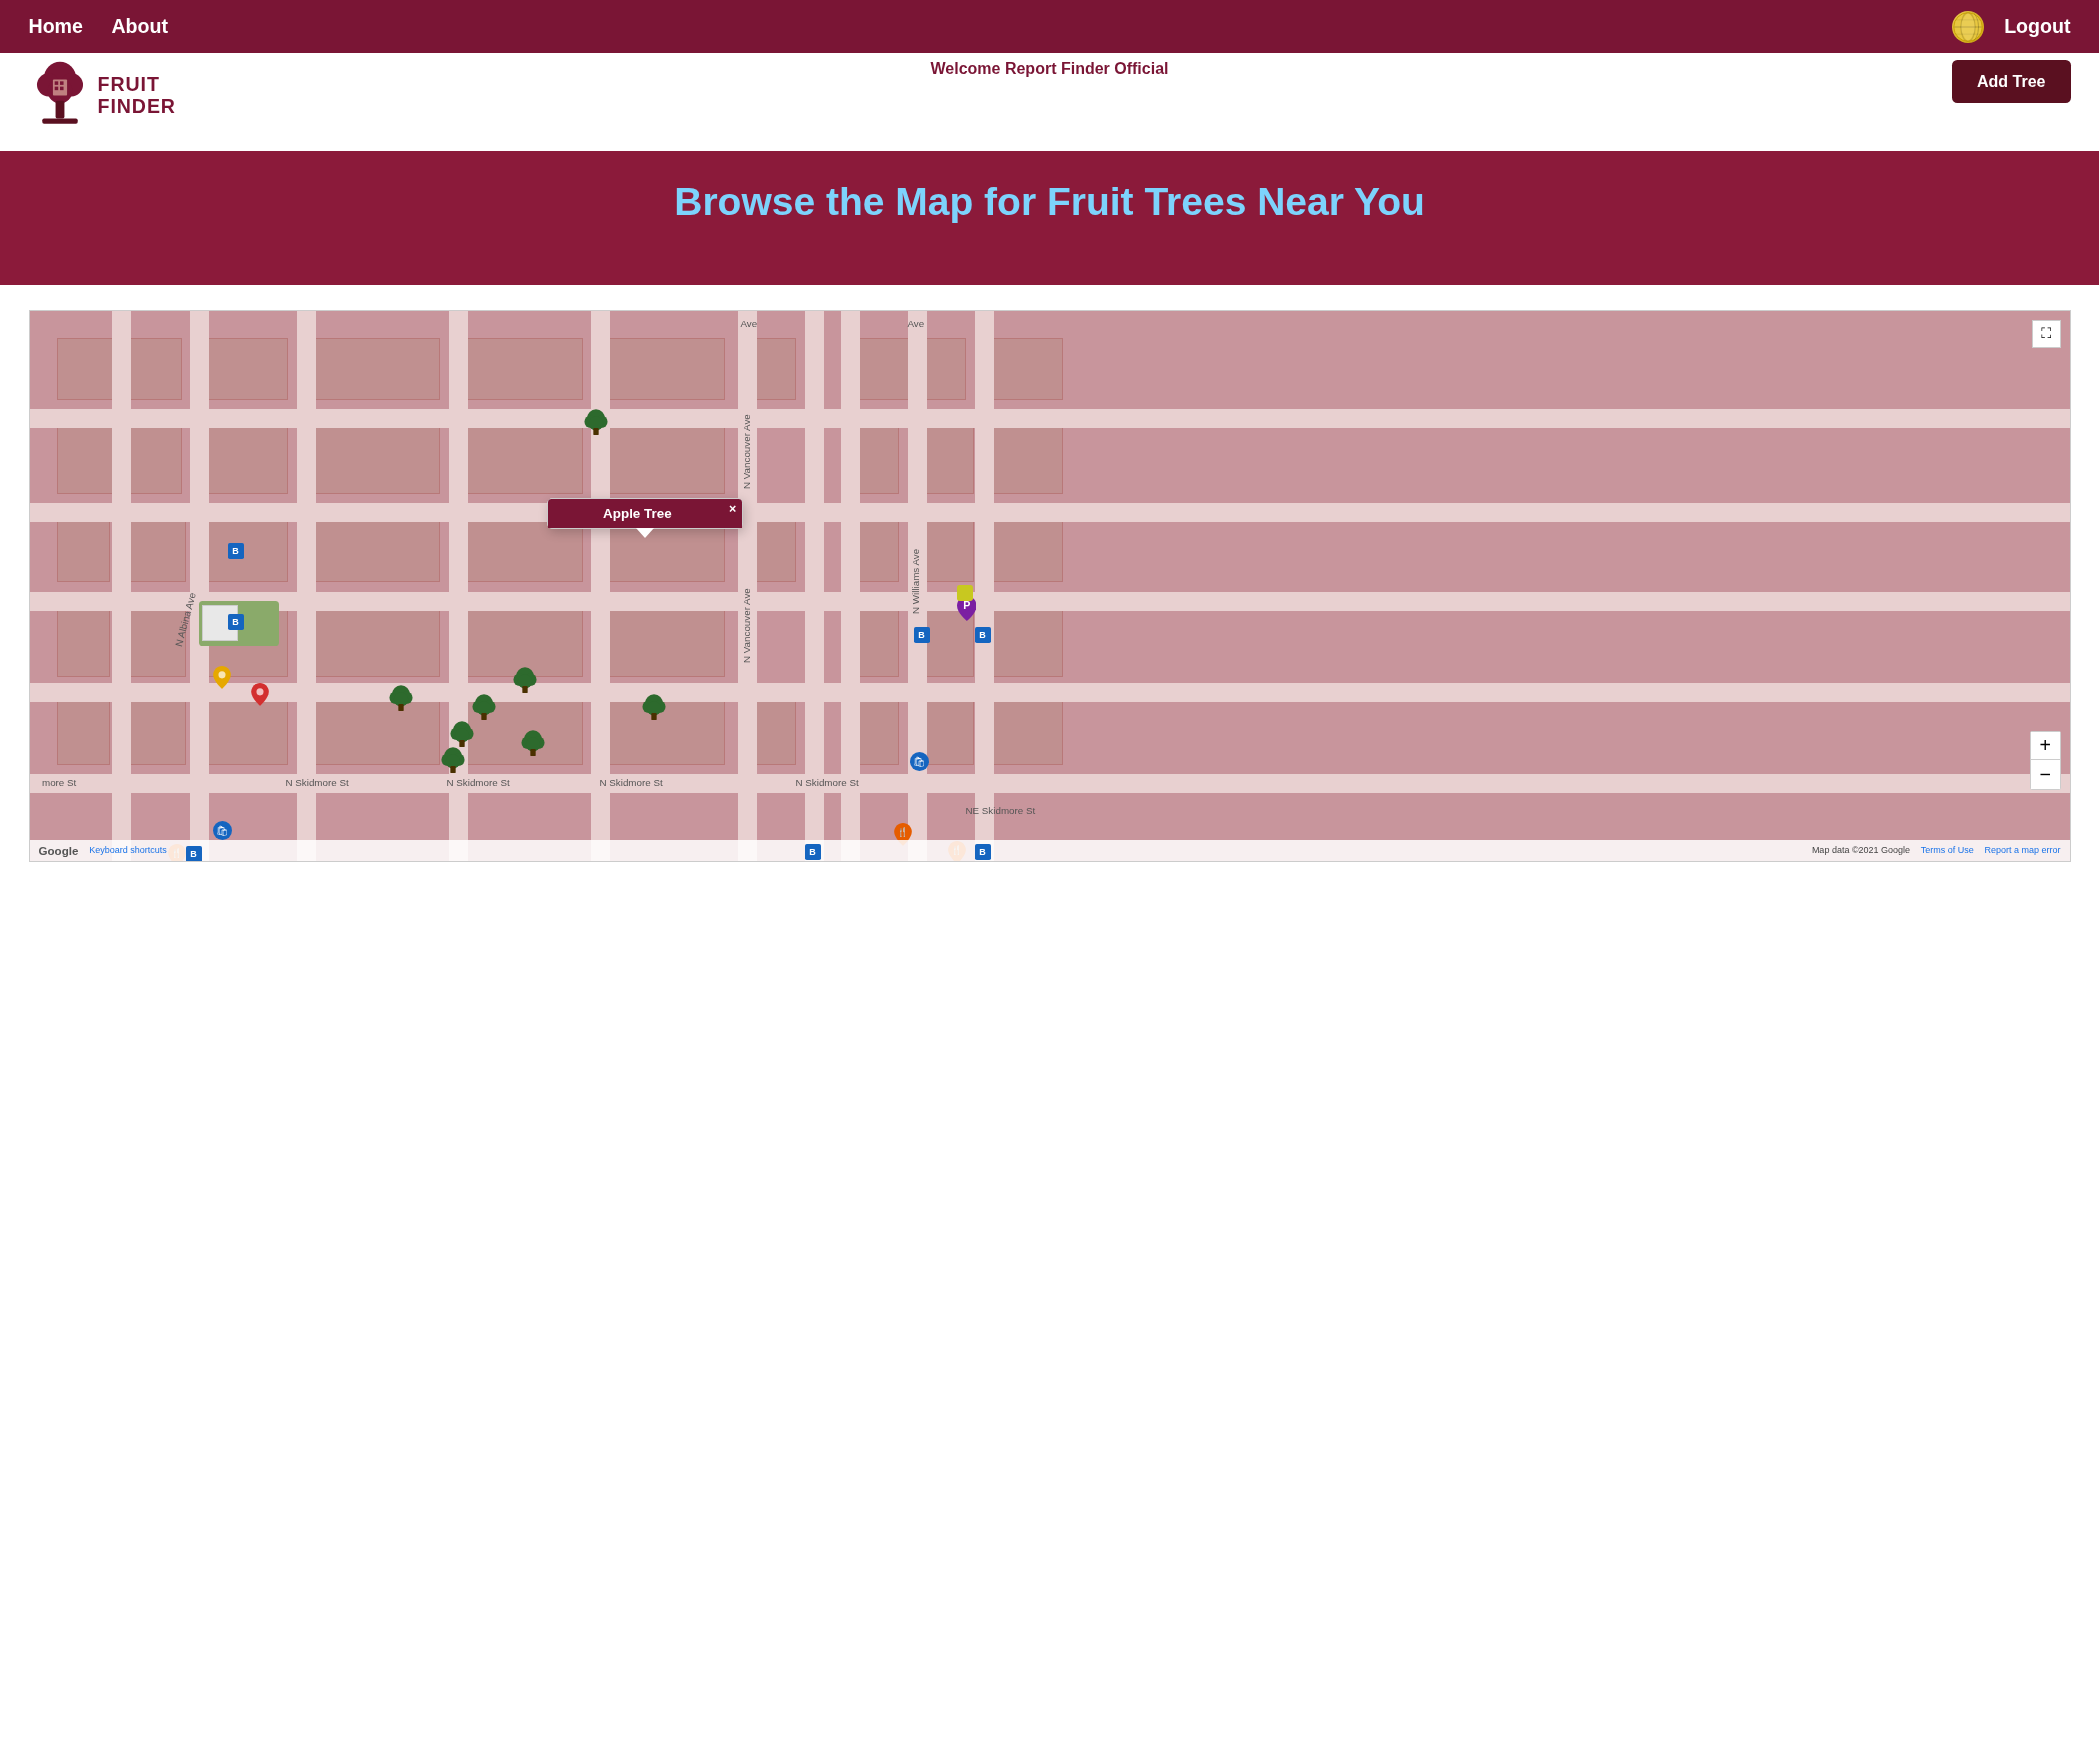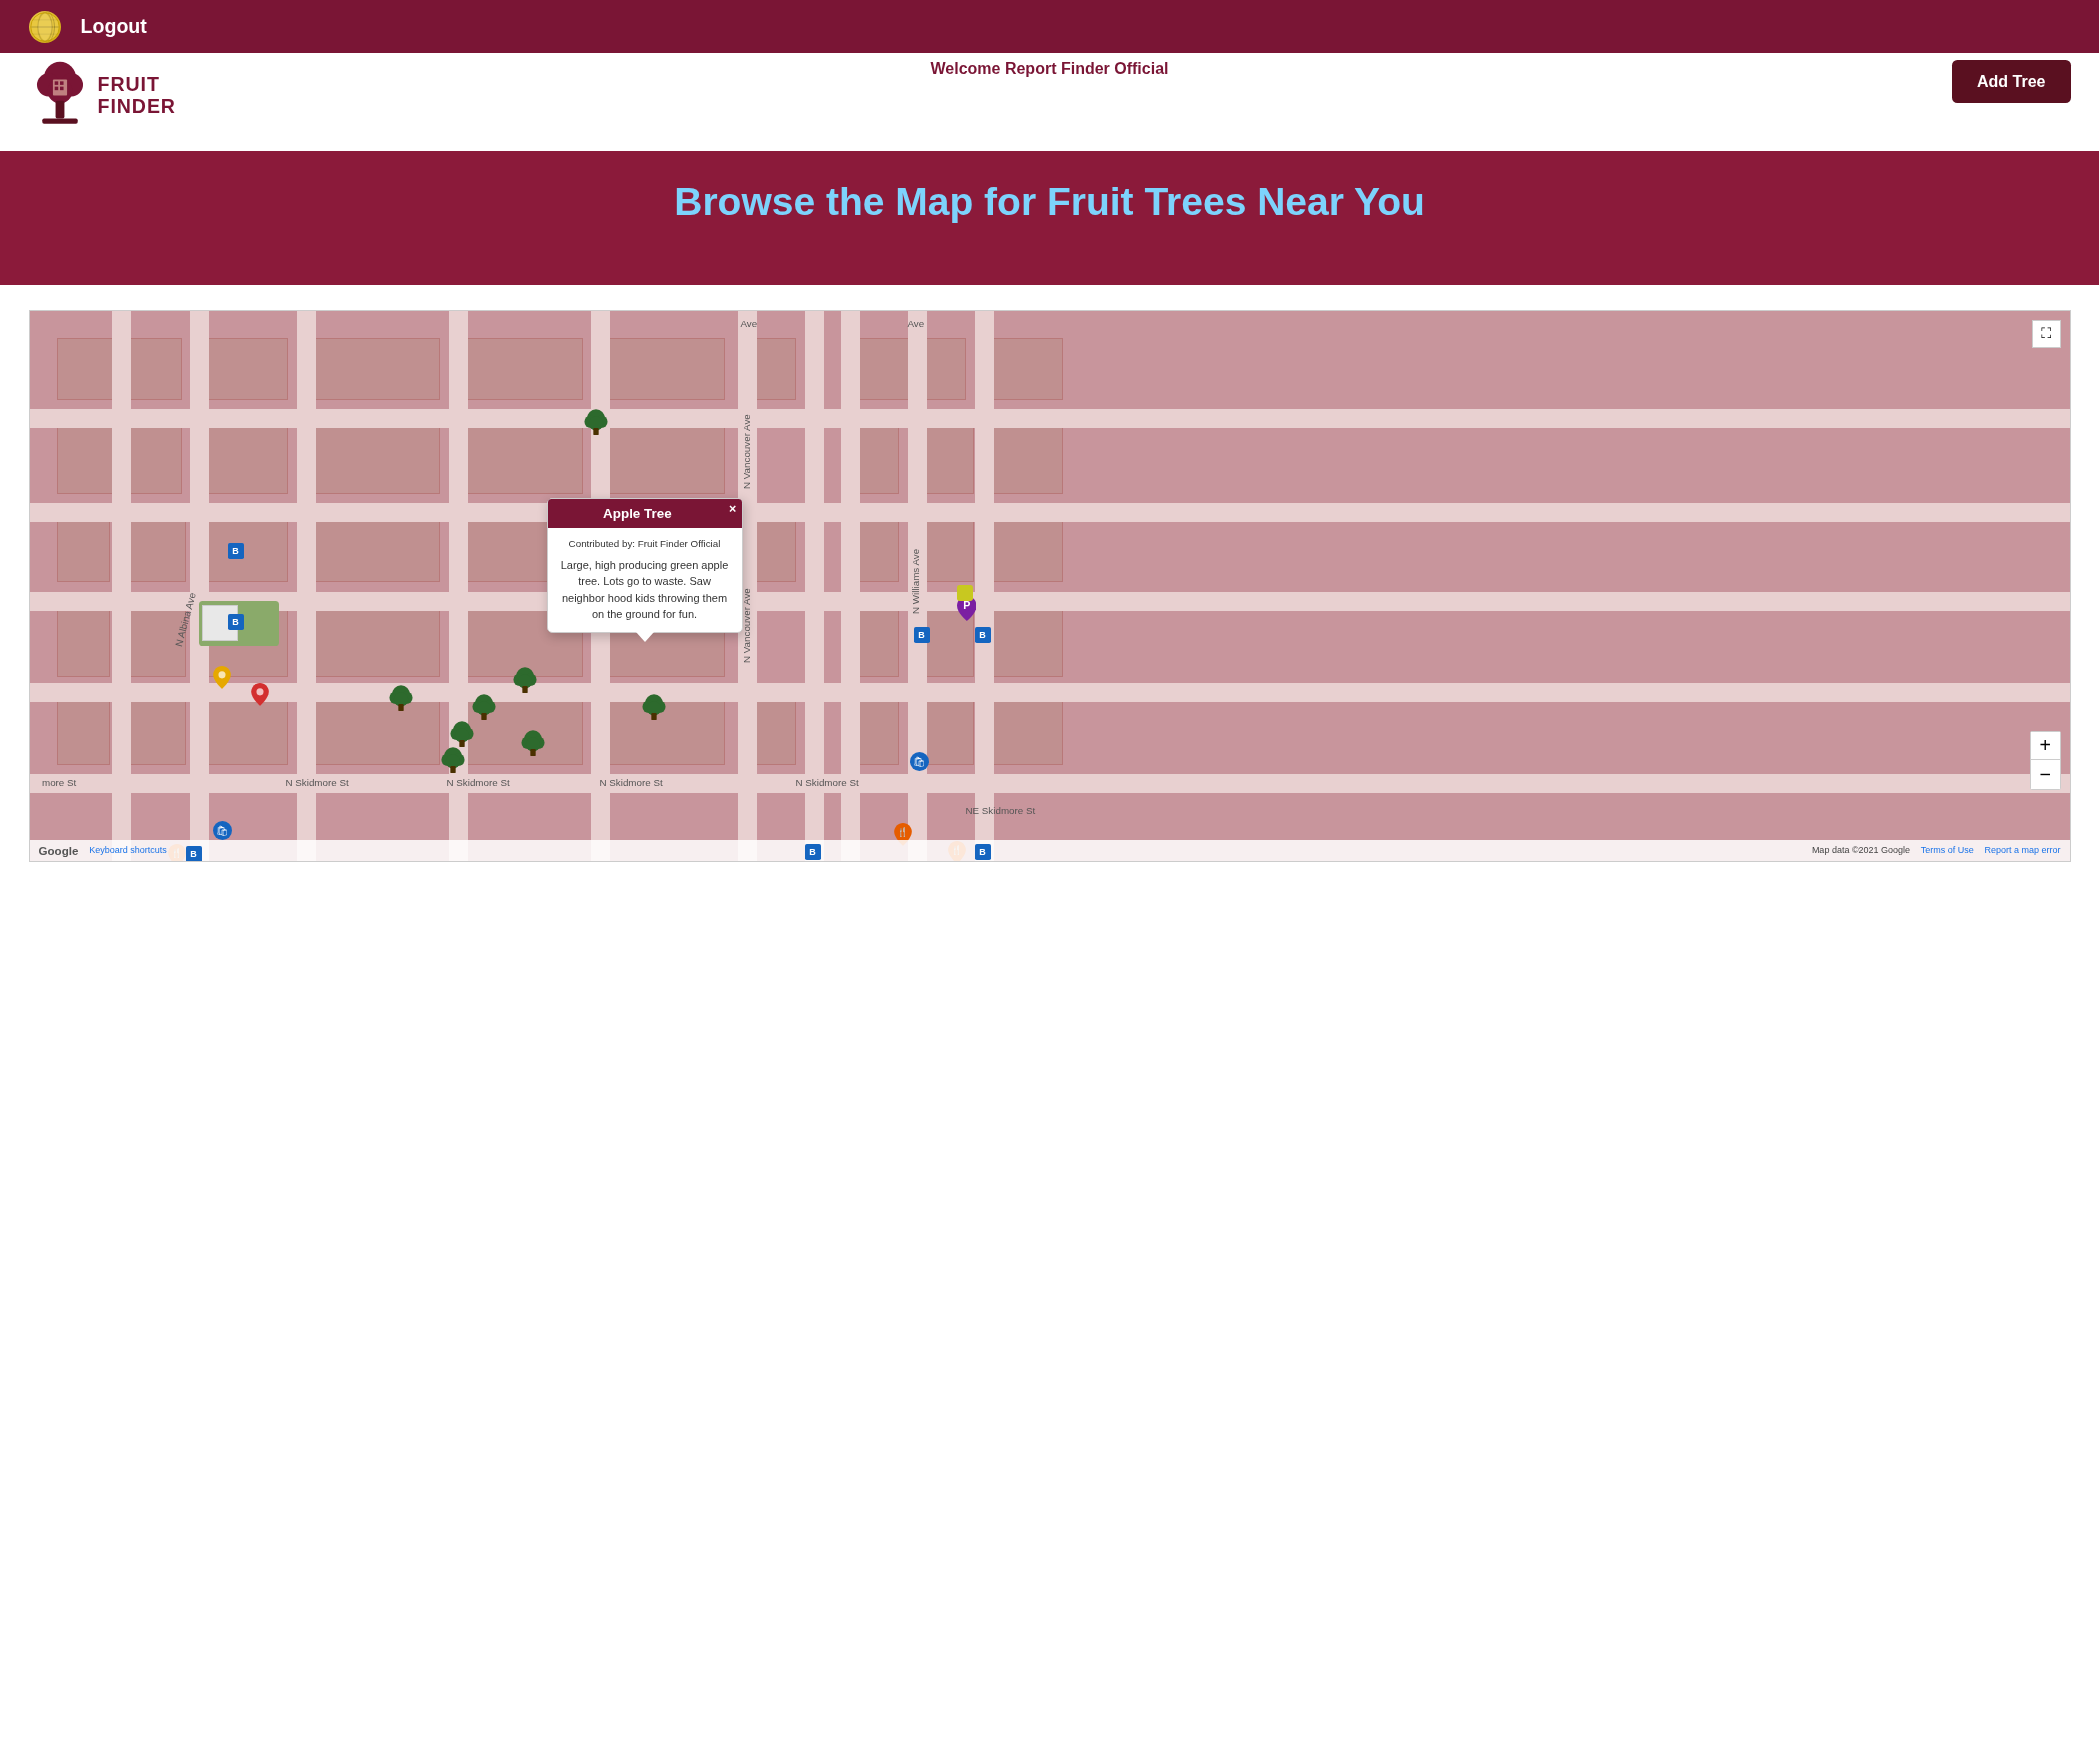--- a/index.html
+++ b/index.html
@@ -284,20 +284,24 @@
     .park-area {
       position: absolute;
       background: #8aaa6a;
       border-radius: 3.6px;
     }
   </style>
 </head>
 <body>
 
 <nav>
+  <div class="nav-links">
+    <a class="nav-link">Home</a>
+    <a class="nav-link">About</a>
+  </div>
   <div class="nav-right">
     <div class="nav-globe">
       <svg width="32" height="32" viewBox="0 0 36 36">
         <circle cx="18" cy="18" r="16" fill="#e8c840"></circle>
         <ellipse cx="18" cy="18" rx="8" ry="16" fill="none" stroke="rgba(0,0,0,0.15)" stroke-width="1.5"></ellipse>
         <line x1="2" y1="18" x2="34" y2="18" stroke="rgba(0,0,0,0.15)" stroke-width="1.5"></line>
         <line x1="4" y1="10" x2="32" y2="10" stroke="rgba(0,0,0,0.1)" stroke-width="1"></line>
         <line x1="4" y1="26" x2="32" y2="26" stroke="rgba(0,0,0,0.1)" stroke-width="1"></line>
         <circle cx="18" cy="18" r="16" fill="none" stroke="#c8a000" stroke-width="1"></circle>
         <path d="M18 2 Q26 10 26 18 Q26 26 18 34 Q10 26 10 18 Q10 10 18 2Z" fill="rgba(255,255,255,0.1)"></path>
@@ -584,27 +588,20 @@
     </svg>
   </div>
 
   <div style="position:absolute;left:927px;top:274px;width:16px;height:16px;background:#c8c820;border-radius:2.7px;"></div>
 
   <div class="map-popup">
     <div class="popup-header">
       <span>Apple Tree</span>
       <button class="popup-close">×</button>
     </div>
-    <div class="popup-body">
-      <div class="popup-contrib">
-        <span>Contributed by:</span>
-        <span>Fruit Finder Official</span>
-      </div>
-      <div style="margin-top:5.3px;">Large, high producing green apple tree. Lots go to waste. Saw neighbor hood kids throwing them on the ground for fun.</div>
-    </div>
     <div class="popup-tail"></div>
   </div>
 
   <div class="map-fullscreen">
     <span>⛶</span>
   </div>
 
   <div class="map-zoom">
     <button class="map-zoom-btn">+</button>
     <button class="map-zoom-btn">−</button>

